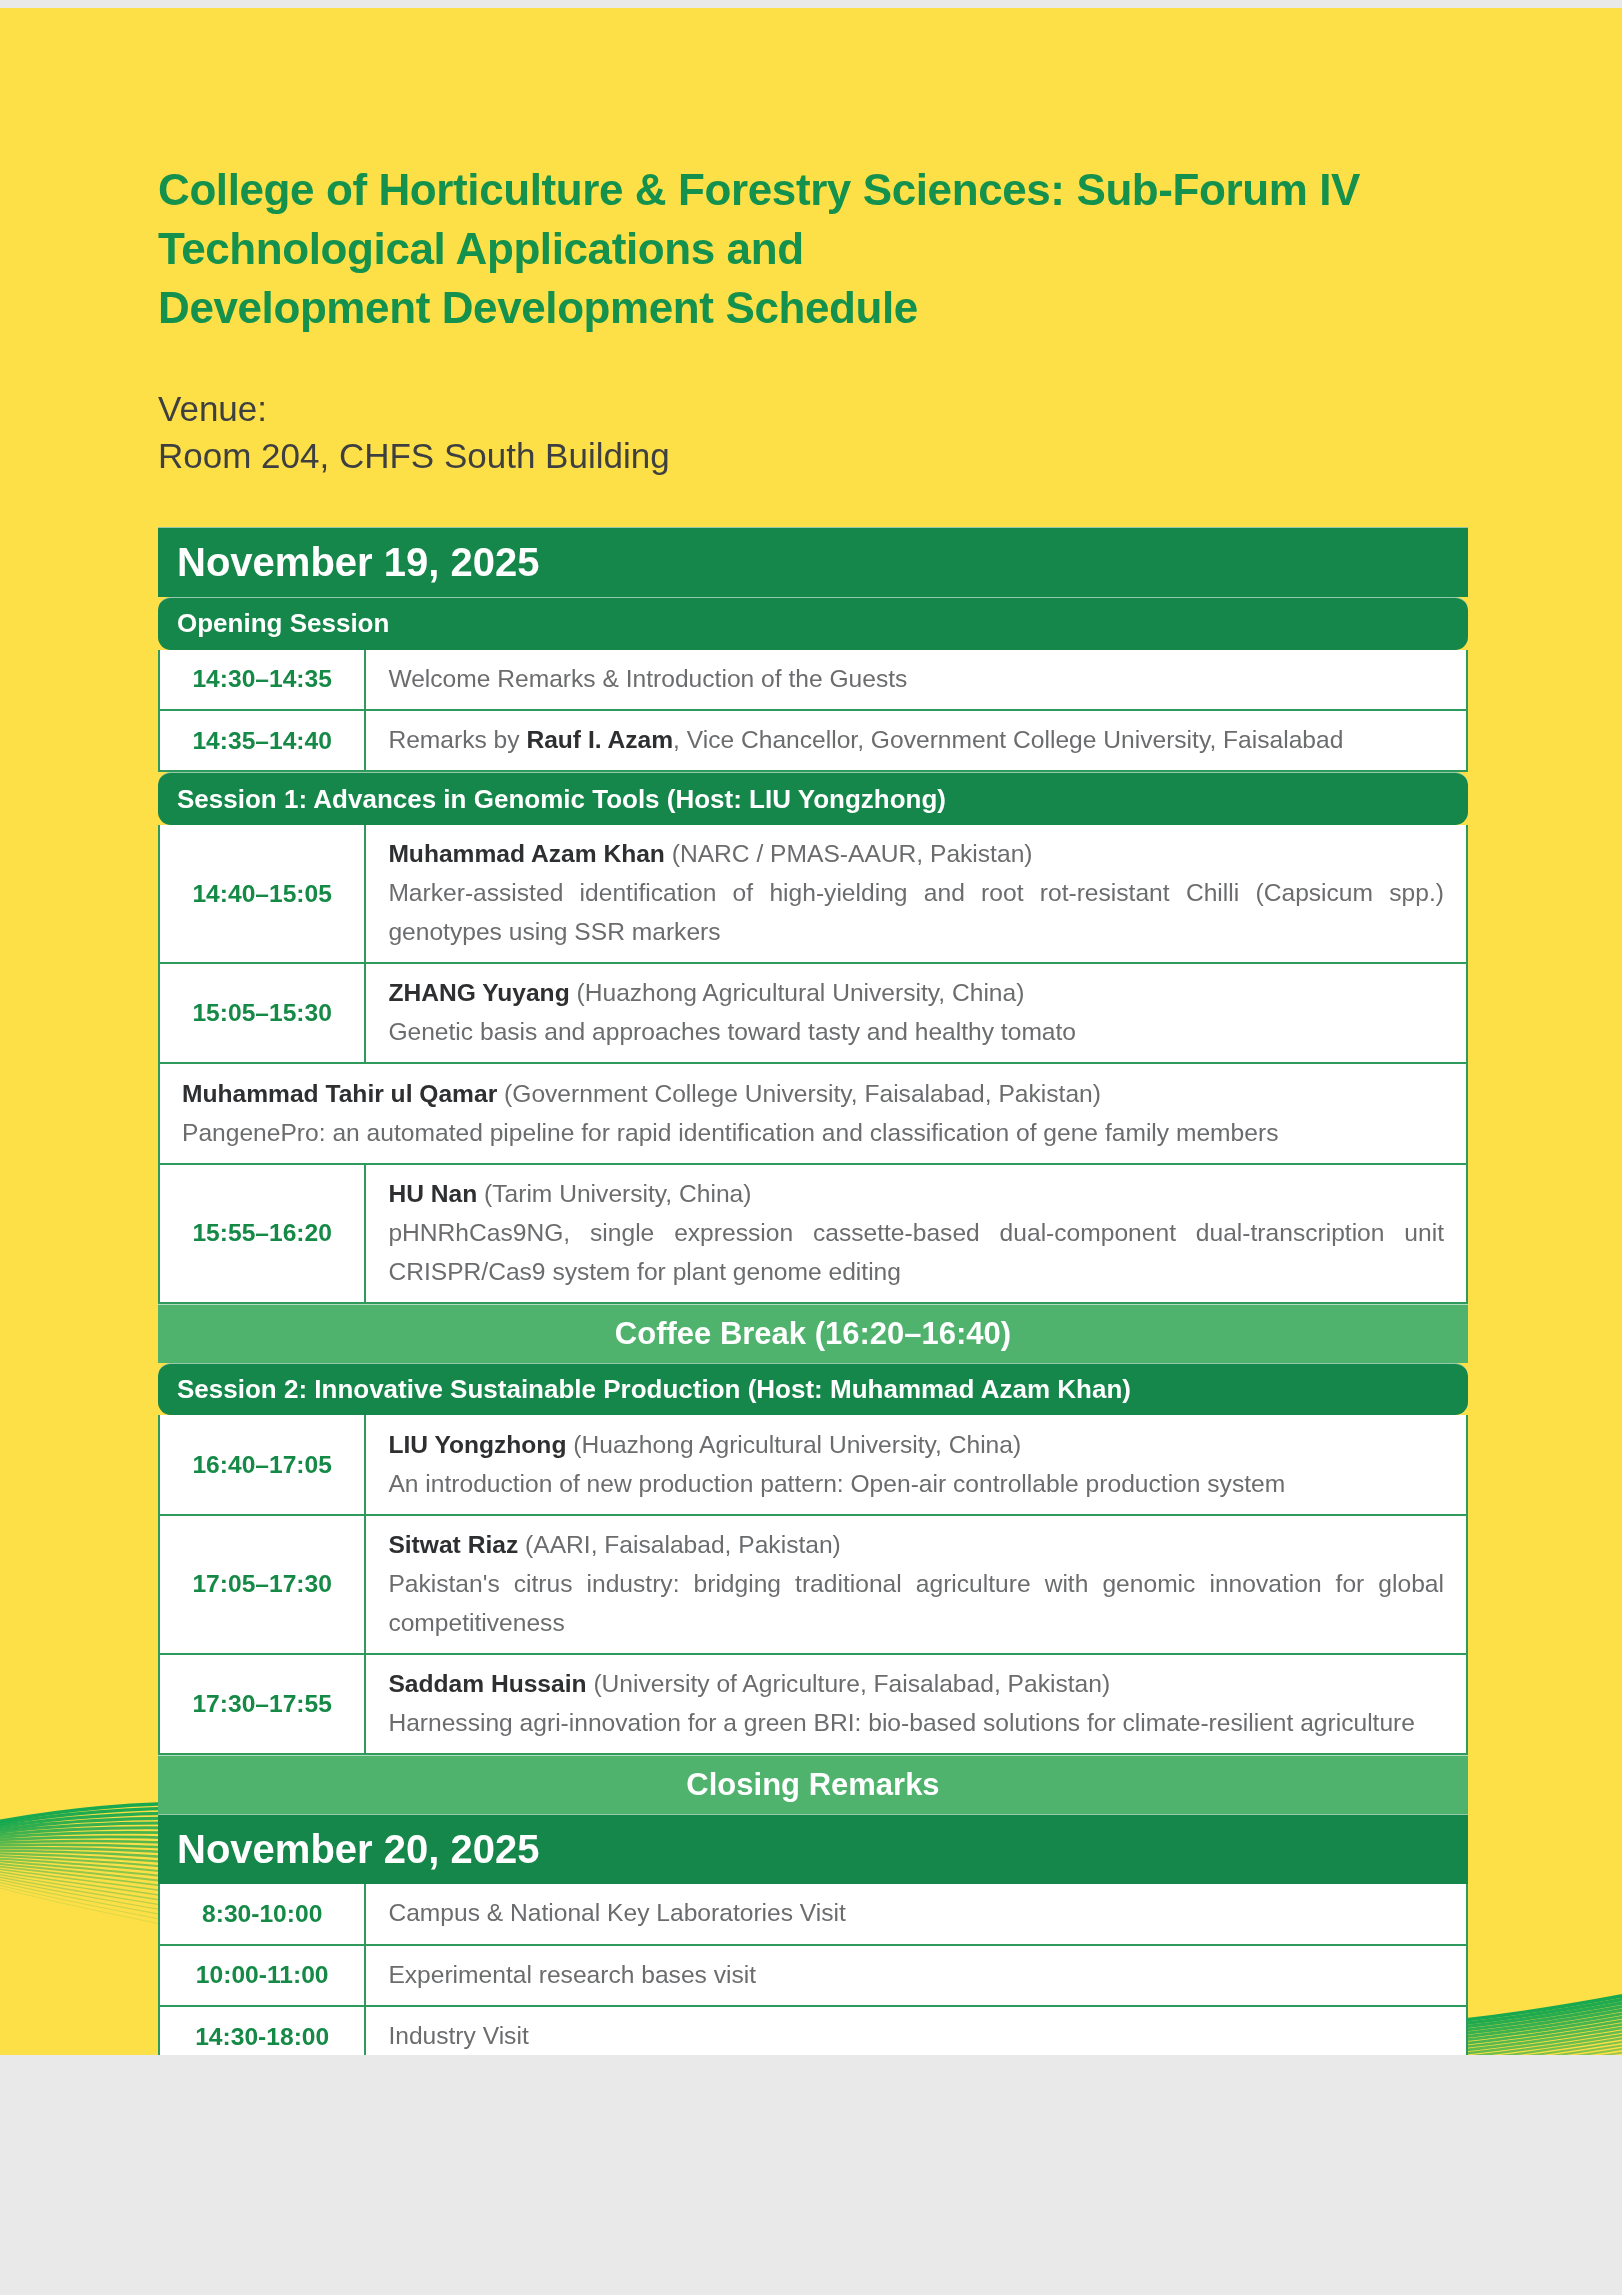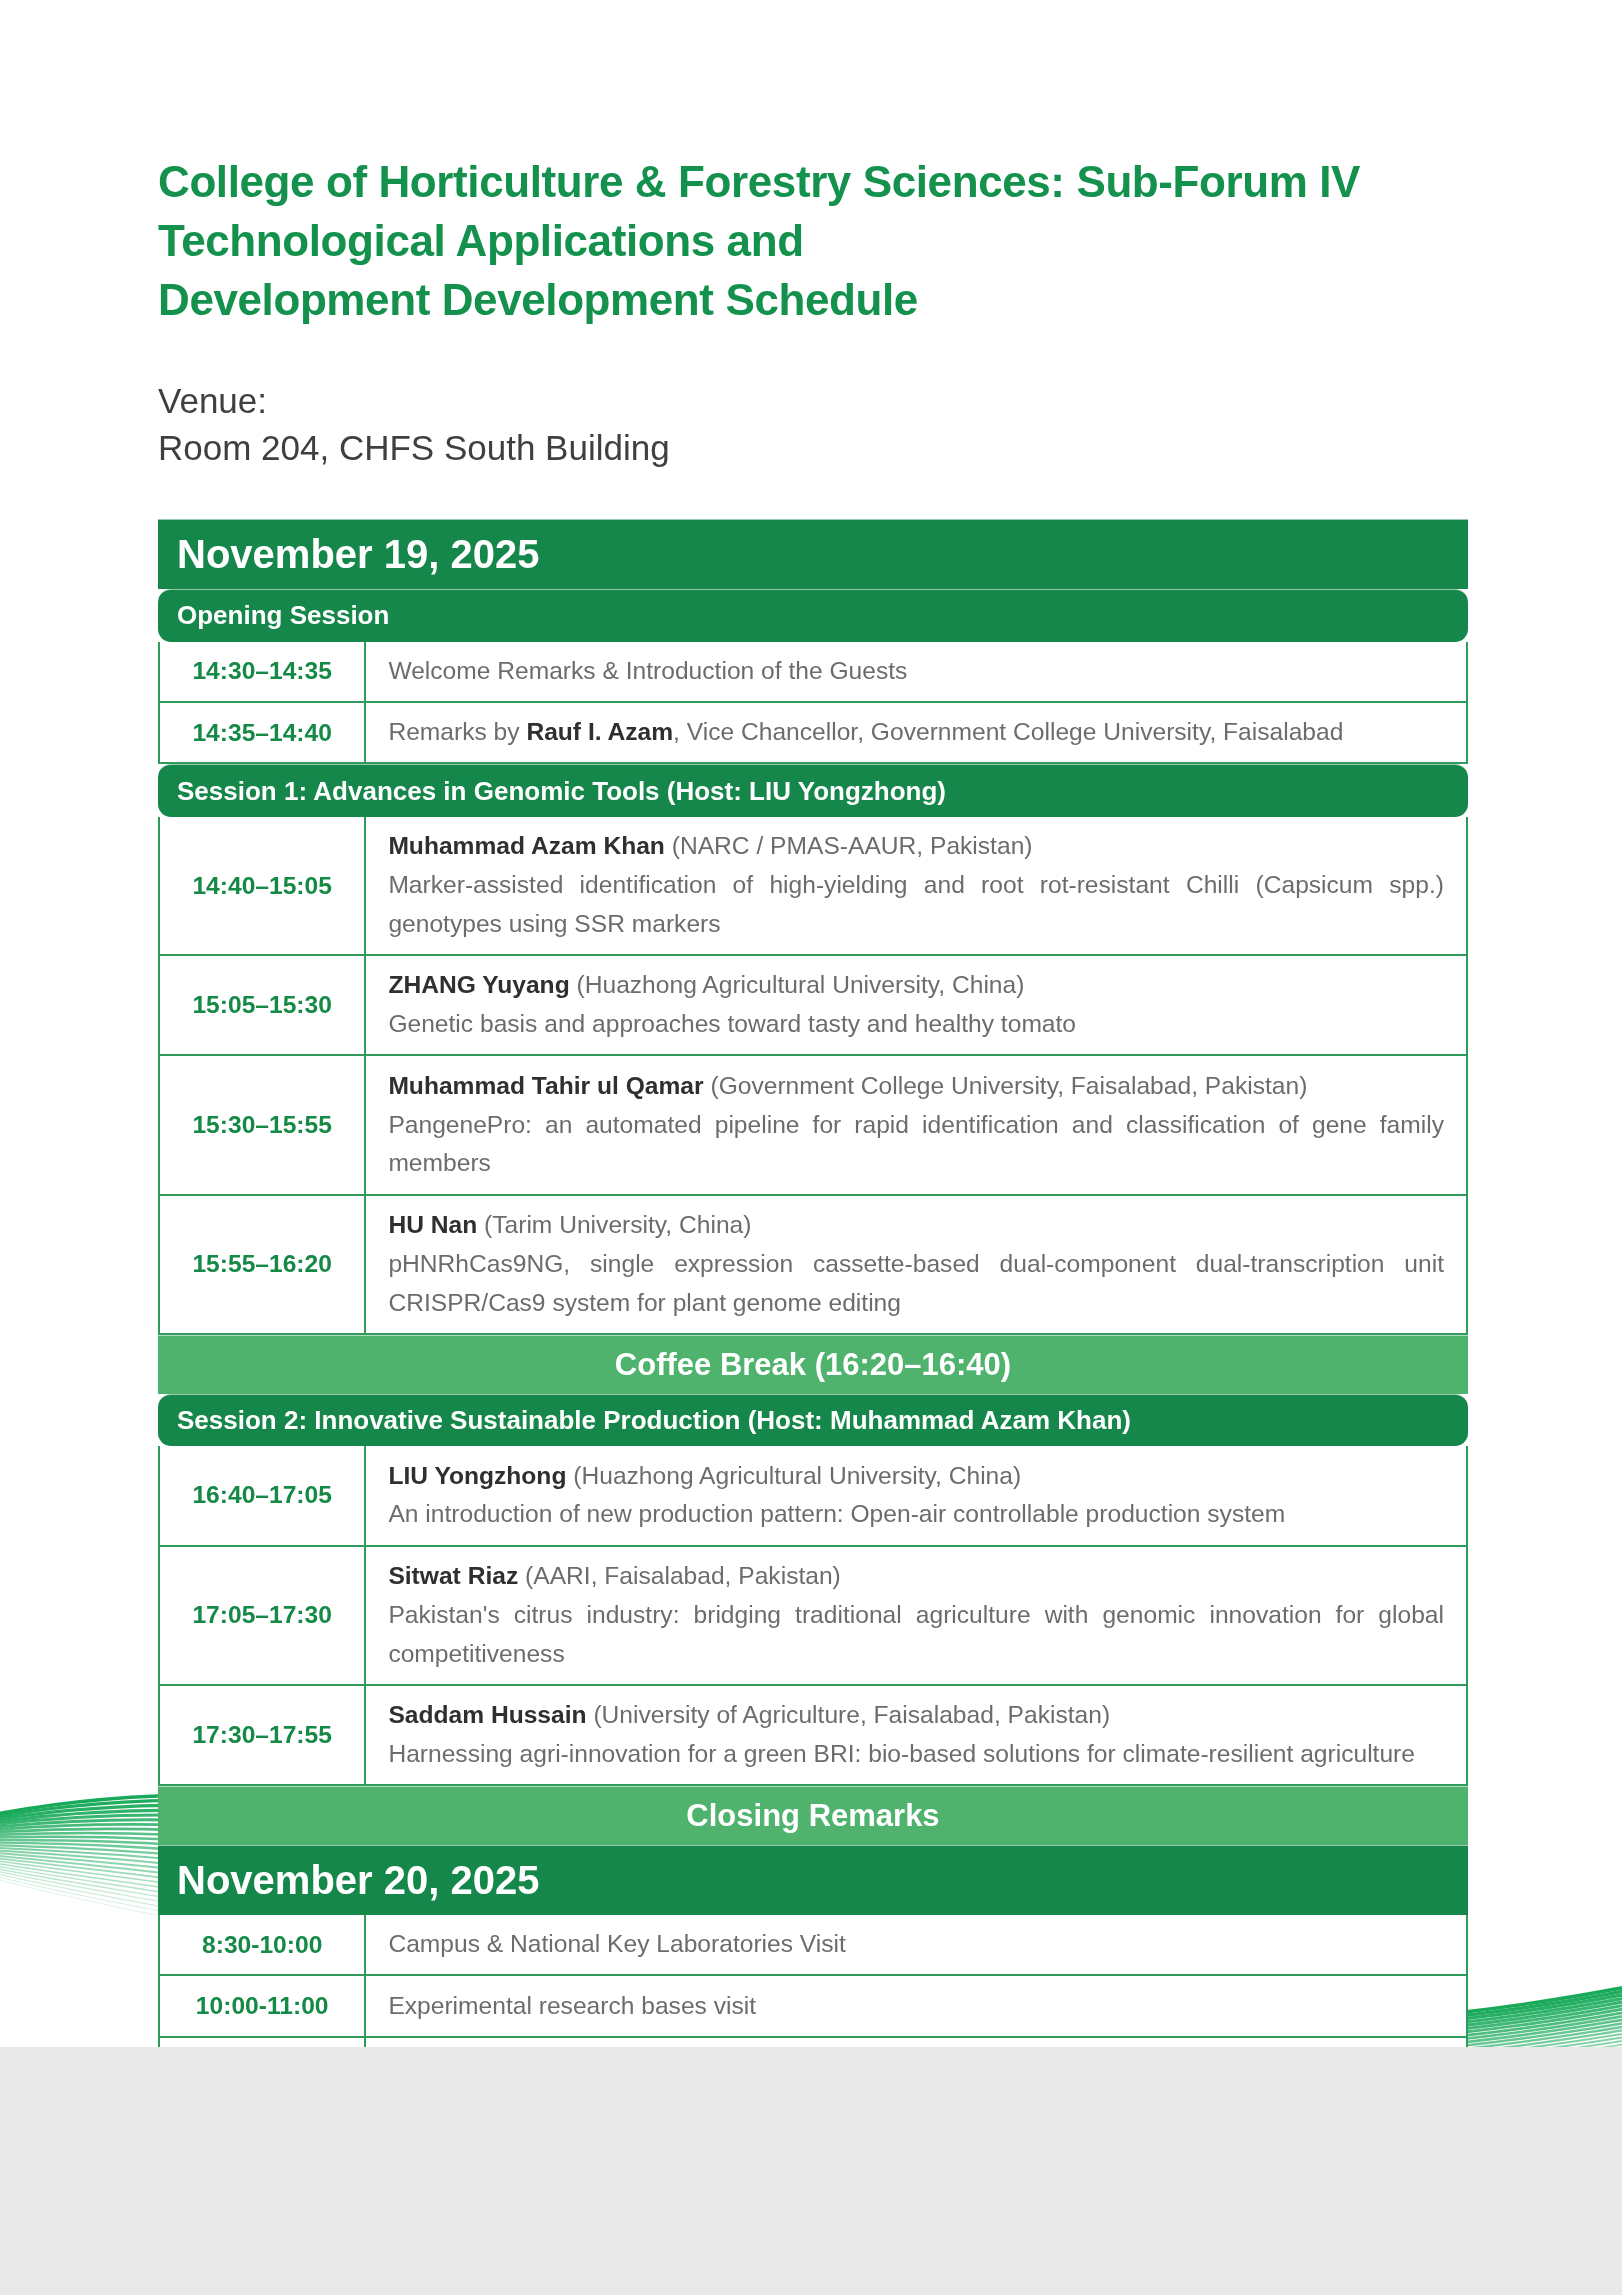--- a/index.html
+++ b/index.html
@@ -1,22 +1,22 @@
 <!DOCTYPE html>
 <html style="--title-green: #14914D; --dark-green: #15874A; --light-green: #4FB36D; --time-green: #158946; --body-gray: #6B6C6E; --name-dark: #2E2F31; --border-green: #2E9A5B; --wave-green: #0CA551;font-size:12.7px"><head>
 <meta charset="utf-8">
 <style>
   html,body{margin:0;padding:0;background:#e9e9e9;}
   .page{
     position:relative;
     width:1623px;height:2047px;
-    background:#ffffff;
+    background:#fde047;
     font-family:"Liberation Sans", sans-serif;
     overflow:hidden;
-    margin:0 auto;
+    margin:8px auto;
   }
   .content{position:relative;z-index:1;padding:152px 155px 0 158px;}
 
   
   .title{color:var(--title-green);font-size:44px;font-weight:700;line-height:59px;letter-spacing:-0.4px;}
   
   .venue{margin-top:48px;color:#3e3f41;font-size:35px;line-height:47px;font-weight:400;}
 
   
   .sched{margin-top:48px;}
@@ -112,21 +112,20 @@
 
       <div class="row">
         <div class="time-cell">15:05–15:30</div>
         <div class="desc-cell">
           <div><span class="speaker">ZHANG Yuyang</span> <span class="affil">(Huazhong Agricultural University, China)</span></div>
           <div class="talk-title">Genetic basis and approaches toward tasty and healthy tomato</div>
         </div>
       </div>
 
       <div class="row">
-        <div class="time-cell">15:30–15:55</div>
         <div class="desc-cell">
           <div><span class="speaker">Muhammad Tahir ul Qamar</span> <span class="affil">(Government College University, Faisalabad, Pakistan)</span></div>
           <div class="talk-title">PangenePro: an automated pipeline for rapid identification and classification of gene family members</div>
         </div>
       </div>
 
       <div class="row">
         <div class="time-cell">15:55–16:20</div>
         <div class="desc-cell">
           <div><span class="speaker">HU Nan</span> <span class="affil">(Tarim University, China)</span></div>

